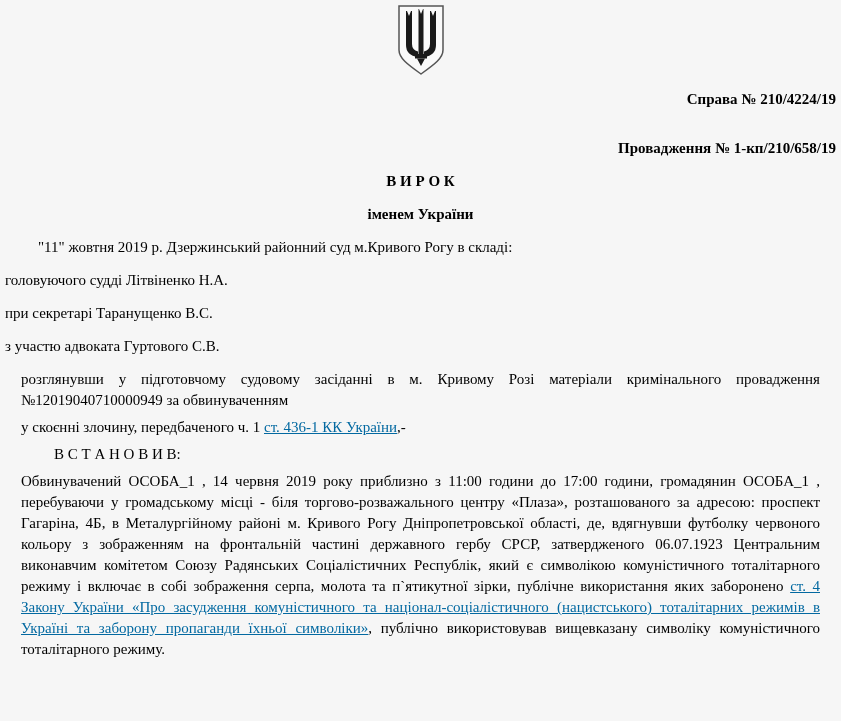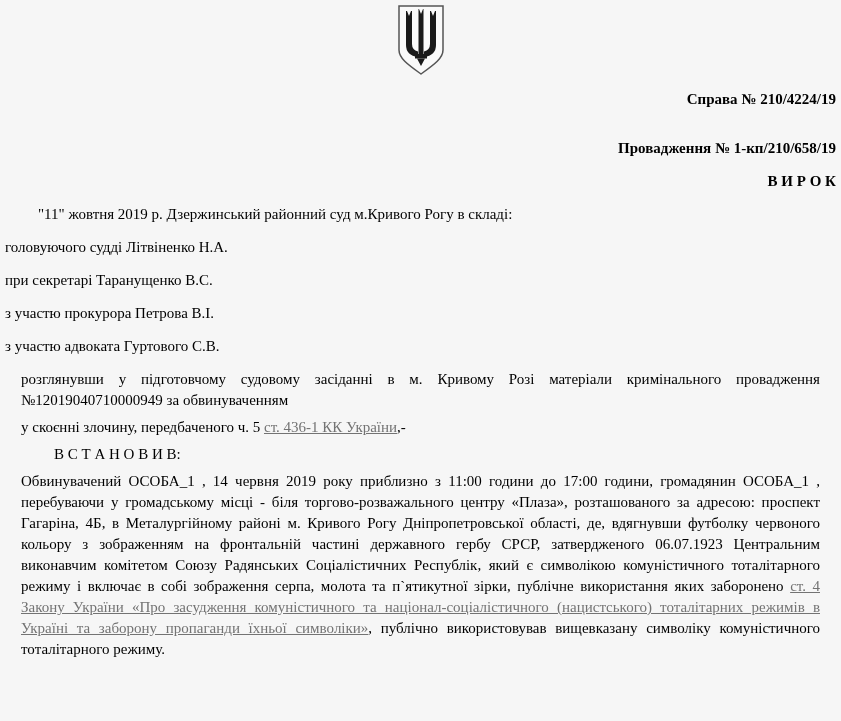--- a/index.html
+++ b/index.html
@@ -20,28 +20,28 @@
     margin: 12px 0;
     font-size: 15px;
     line-height: 21px;
   }
   .emblem-wrap {
     text-align: center;
     margin: 4px 0 0 0;
     height: 72px;
   }
   .right  { text-align: right; font-weight: bold; margin-top: 28px; }
-  .center { text-align: right; font-weight: bold; }
+  .center { text-align: center; font-weight: bold; }
   .first-right { margin-top: 13px; }
   .indent { text-indent: 33px; }
   .justify { text-align: justify; }
   .tight { margin: 6px 16px; }
   .bold { font-weight: normal; }
   a.link {
-    color: #737373;
+    color: #0369a1;
     text-decoration: underline;
     cursor: pointer;
   }
 </style>
 </head>
 <body>
 
 <div class="page">
 
   <div class="emblem-wrap">
@@ -59,29 +59,29 @@
         <path d="M72,14 H80 L76,24 Z"></path>
         <path d="M48,10 H56 L52,20 Z"></path>
       </g>
     </svg>
   </div>
 
   <p class="right first-right">Справа № 210/4224/19</p>
   <p class="right">Провадження № 1-кп/210/658/19</p>
 
   <p class="center">В И Р О К</p>
+  <p class="center">іменем України</p>
 
   <p class="indent">"11" жовтня 2019 р. Дзержинський районний суд м.Кривого Рогу в складі:</p>
   <p>головуючого судді Літвіненко Н.А.</p>
   <p>при секретарі Таранущенко В.С.</p>
-  <p>з участю прокурора Петрова В.І.</p>
   <p>з участю адвоката Гуртового С.В.</p>
 
   <p class="justify tight">розглянувши у підготовчому судовому засіданні в м. Кривому Розі матеріали кримінального провадження №12019040710000949 за обвинуваченням</p>
 
 
-  <p class="tight"><span>у скоєнні злочину, передбаченого ч. 5 </span><a href="#" class="link">ст. 436-1 КК України</a><span>,-</span></p>
+  <p class="tight"><span>у скоєнні злочину, передбаченого ч. 1 </span><a href="#" class="link">ст. 436-1 КК України</a><span>,-</span></p>
 
   <p class="indent bold tight">В С Т А Н О В И В:</p>
 
   <p class="justify tight"><span>Обвинувачений ОСОБА_1 , 14 червня 2019 року приблизно з 11:00 години до 17:00 години, громадянин ОСОБА_1 , перебуваючи у громадському місці - біля торгово-розважального центру «Плаза», розташованого за адресою: проспект Гагаріна, 4Б, в Металургійному районі м. Кривого Рогу Дніпропетровської області, де, вдягнувши футболку червоного кольору з зображенням на фронтальній частині державного гербу СРСР, затвердженого 06.07.1923 Центральним виконавчим комітетом Союзу Радянських Соціалістичних Республік, який є символікою комуністичного тоталітарного режиму і включає в собі зображення серпа, молота та п`ятикутної зірки, публічне використання яких заборонено </span><a href="#" class="link">ст. 4 Закону України «Про засудження комуністичного та націонал-соціалістичного (нацистського) тоталітарних режимів в Україні та заборону пропаганди їхньої символіки»</a><span>, публічно використовував вищевказану символіку комуністичного тоталітарного режиму.</span></p>
 
 </div>
 
 </body></html>

